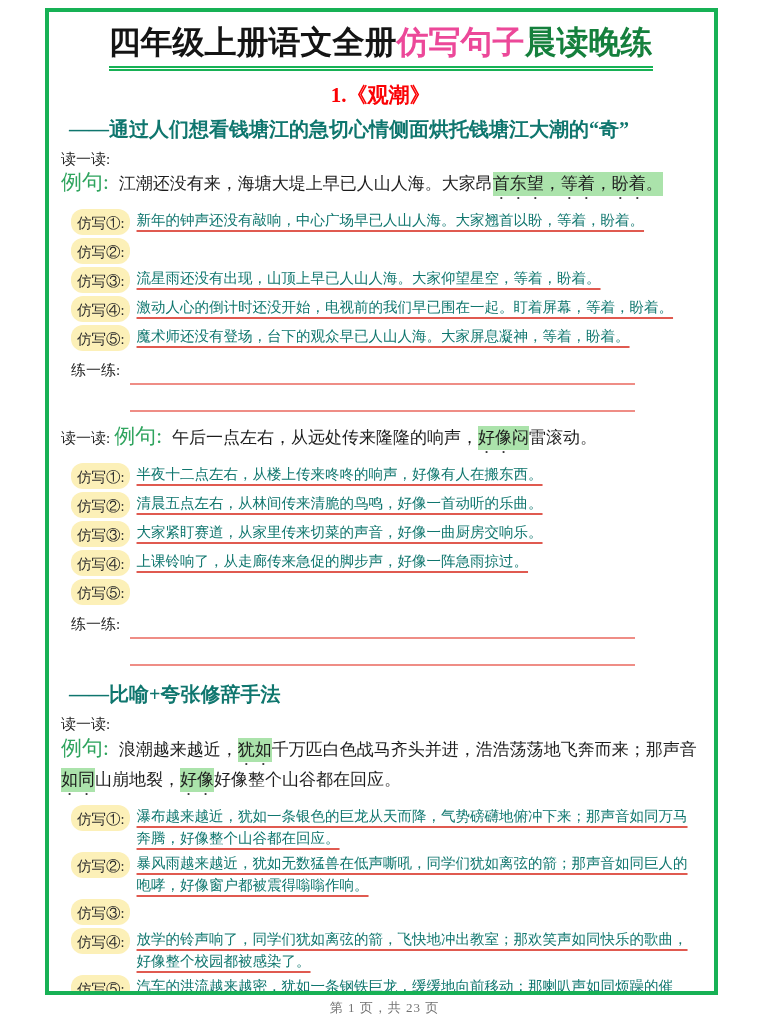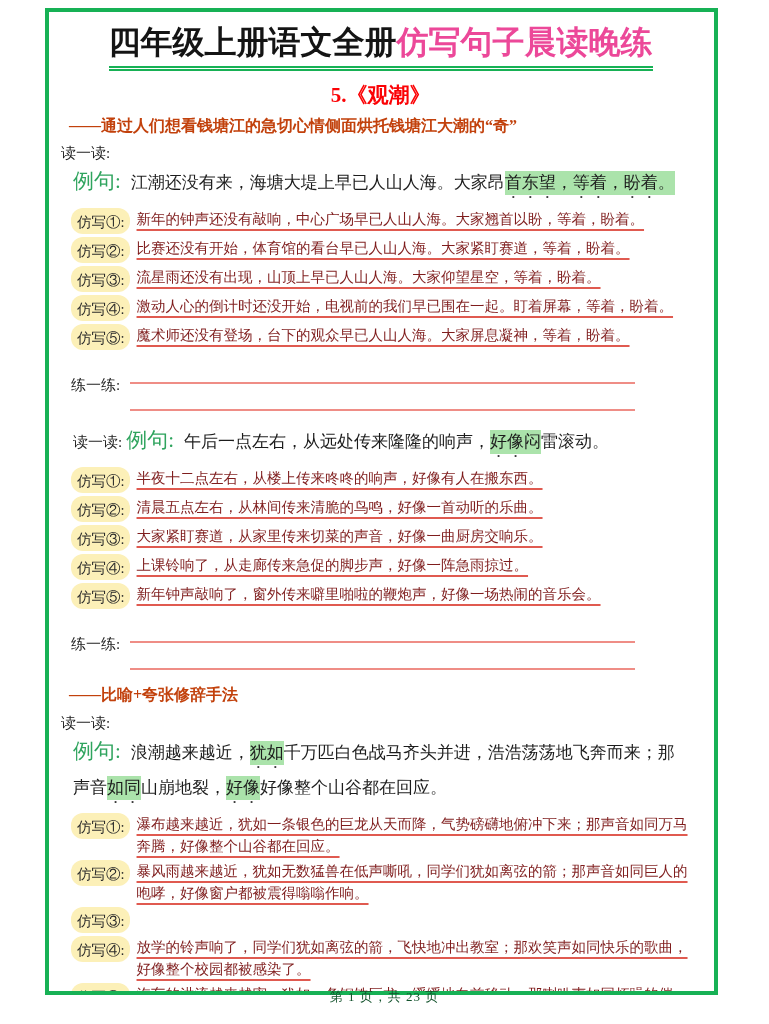--- a/index.html
+++ b/index.html
@@ -4,68 +4,67 @@
 <style>
   html,body{margin:0;padding:0;width:769px;height:1024px;background:#ffffff;overflow:hidden;
     font-family:"Liberation Serif","DejaVu Serif",serif;color:#1c1c1c;}
   .page{position:relative;width:769px;height:1024px;background:#fff;}
   .frame{position:absolute;left:45px;top:8px;width:673px;height:987px;box-sizing:border-box;
     border:4px solid #17b155;padding:8px 14px 0 12px;overflow:hidden;}
   .title{text-align:center;margin:2px 0 10px;font-size:32px;font-weight:700;line-height:1.3;}
   .title-inner{display:inline-block;border-bottom:5px double #17b155;padding-bottom:2px;}
   .t-black{color:#141414;}
   .t-blue{color:#ec4899;}
-  .t-red{color:#ec4899;}
+  .t-red{color:#15803d;}
   .lesson-title{text-align:center;color:#fb0205;font-size:21px;font-weight:600;margin:10px 0 4px;}
   .lesson-section{margin-top:14px;}
   #sections > .lesson-section:first-child{margin-top:6px;}
-  .subtitle{color:#c2410c;font-size:16px;font-weight:700;margin:4px 0 5px 8px;line-height:1.4;}
+  .subtitle{color:#0f766e;font-size:20px;font-weight:700;margin:4px 0 5px 8px;line-height:1.4;}
   .read-line{font-size:15px;margin:2px 0;line-height:1.5;}
-  .example{font-size:17px;line-height:31px;margin:0 12px 6px;}
+  .example{font-size:17px;line-height:21px;margin:0 0 6px;}
   .example-label{color:#2fa45e;font-size:21px;margin-right:10px;}
   .read-inline{font-size:15px;margin-right:4px;}
   .seg{}
   .hl{background:#abe3ab;padding:2px 0 3px;box-decoration-break:clone;-webkit-box-decoration-break:clone;}
   .dots{-webkit-text-emphasis:filled dot #3a3a3a;-webkit-text-emphasis-position:under right;
     text-emphasis:filled dot #3a3a3a;text-emphasis-position:under right;}
   .fx-row{display:flex;align-items:flex-start;margin:3px 0;font-size:14.5px;}
   .row-label{flex:0 0 auto;background:#fcf0b8;border-radius:12px;padding:5px 5px 2px 6px;
     margin:0 7px 0 10px;white-space:nowrap;color:#2a2a2a;}
-  .row-text{line-height:22px;color:#7f1d1d;text-decoration:underline;
+  .row-text{line-height:22px;color:#0f766e;text-decoration:underline;
     text-decoration-color:#e05a50;text-decoration-thickness:2px;text-underline-offset:5px;}
-  .practice{display:flex;align-items:center;font-size:15px;margin:7px 0 0 10px;}
+  .practice{display:flex;align-items:flex-start;font-size:15px;margin:7px 0 0 10px;}
   .practice-label{flex:0 0 auto;margin-right:10px;padding-top:3px;}
   .practice-lines{flex:0 0 auto;width:505px;}
   .blank-line{height:25px;border-bottom:2px solid #ef8d86;}
-  .footer{position:absolute;left:0;right:0;bottom:18px;text-align:center;font-size:13px;
-    color:#14532d;letter-spacing:1px;}
+  .footer{position:absolute;left:0;right:0;bottom:7px;text-align:center;font-size:13px;
+    color:#737373;letter-spacing:1px;}
 </style>
 </head>
 <body>
 
 <div class="page">
   <div class="frame">
     <h1 class="title">
       <span class="title-inner">
         <span class="t-black">四年级上册语文全册</span><span class="t-blue">仿写句子</span><span class="t-red">晨读晚练</span>
       </span>
     </h1>
-    <h2 class="lesson-title">5.《观潮》</h2>
+    <h2 class="lesson-title">1.《观潮》</h2>
     <main id="sections">
         <section class="lesson-section">
           <h3 class="subtitle">——通过人们想看钱塘江的急切心情侧面烘托钱塘江大潮的“奇”</h3>
           <div class="read-line">读一读:</div>
           <p class="example"><span class="example-label">例句:</span><span class="seg">江潮还没有来，海塘大堤上早已人山人海。大家昂</span><span class="seg hl dots">首东望</span><span class="seg hl">，</span><span class="seg hl dots">等着</span><span class="seg hl">，</span><span class="seg hl dots">盼着</span><span class="seg hl">。</span></p>
           <div class="fx-row">
             <span class="row-label">仿写①:</span>
             <span class="row-text">新年的钟声还没有敲响，中心广场早已人山人海。大家翘首以盼，等着，盼着。</span>
           </div>
           <div class="fx-row">
             <span class="row-label">仿写②:</span>
-            <span class="row-text">比赛还没有开始，体育馆的看台早已人山人海。大家紧盯赛道，等着，盼着。</span>
           </div>
           <div class="fx-row">
             <span class="row-label">仿写③:</span>
             <span class="row-text">流星雨还没有出现，山顶上早已人山人海。大家仰望星空，等着，盼着。</span>
           </div>
           <div class="fx-row">
             <span class="row-label">仿写④:</span>
             <span class="row-text">激动人心的倒计时还没开始，电视前的我们早已围在一起。盯着屏幕，等着，盼着。</span>
           </div>
           <div class="fx-row">
@@ -93,21 +92,20 @@
           <div class="fx-row">
             <span class="row-label">仿写③:</span>
             <span class="row-text">大家紧盯赛道，从家里传来切菜的声音，好像一曲厨房交响乐。</span>
           </div>
           <div class="fx-row">
             <span class="row-label">仿写④:</span>
             <span class="row-text">上课铃响了，从走廊传来急促的脚步声，好像一阵急雨掠过。</span>
           </div>
           <div class="fx-row">
             <span class="row-label">仿写⑤:</span>
-            <span class="row-text">新年钟声敲响了，窗外传来噼里啪啦的鞭炮声，好像一场热闹的音乐会。</span>
           </div>
           <div class="practice">
             <span class="practice-label">练一练:</span>
             <div class="practice-lines">
               <div class="blank-line"></div>
               <div class="blank-line"></div>
             </div>
           </div>
         </section>
         <section class="lesson-section">

